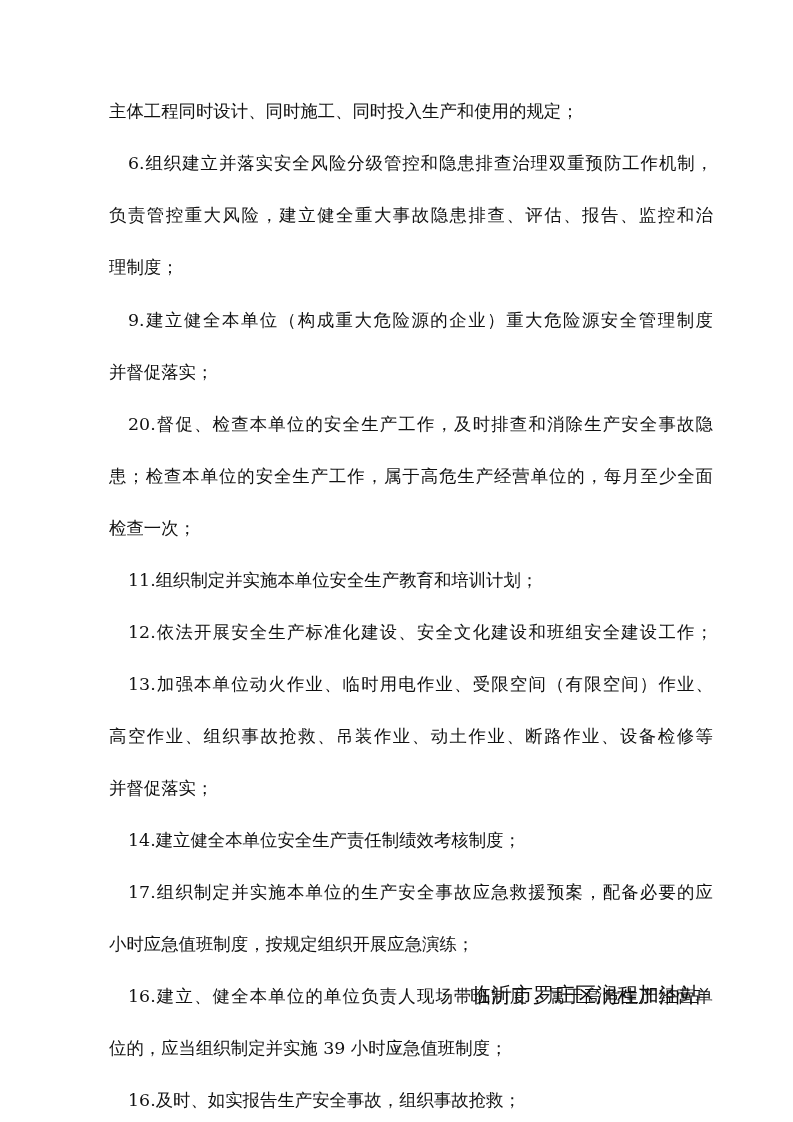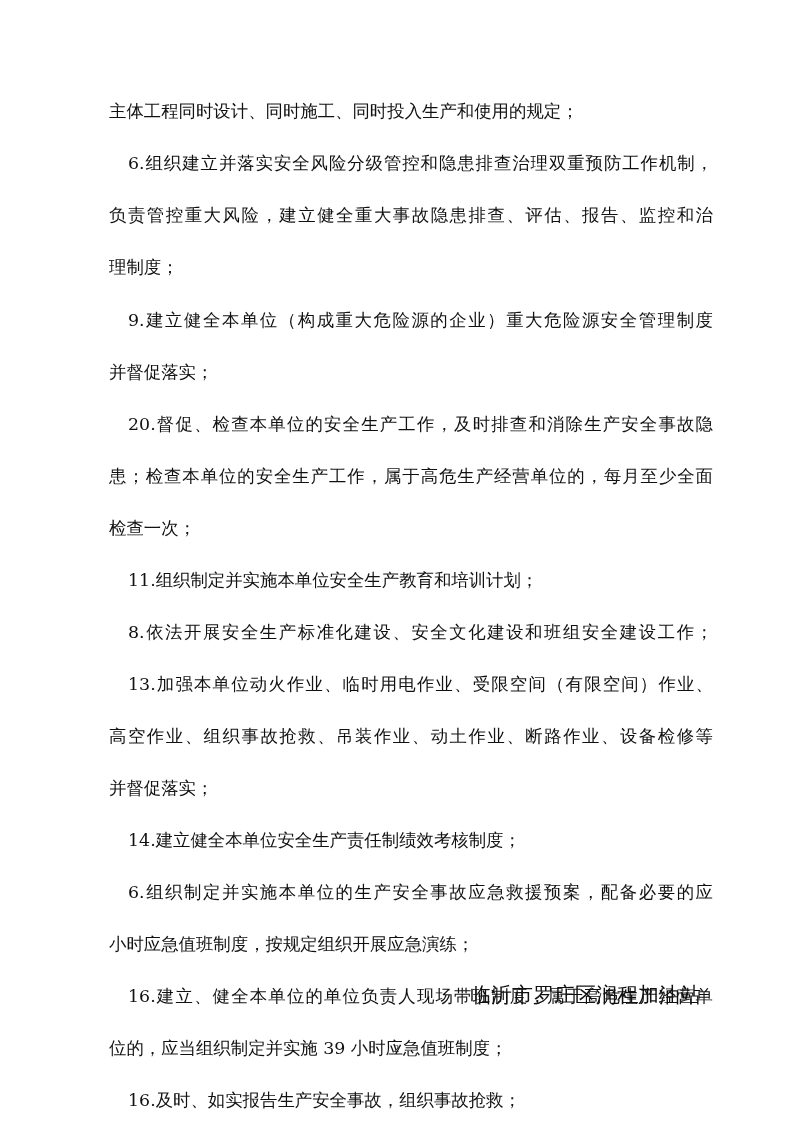--- a/index.html
+++ b/index.html
@@ -66,26 +66,26 @@
   <div class="line" style="top:0px">主体工程同时设计、同时施工、同时投入生产和使用的规定；</div>
   <div class="line justify indent" style="top:52px">6.组织建立并落实安全风险分级管控和隐患排查治理双重预防工作机制，</div>
   <div class="line justify" style="top:104px">负责管控重大风险，建立健全重大事故隐患排查、评估、报告、监控和治</div>
   <div class="line" style="top:156px">理制度；</div>
   <div class="line justify indent" style="top:209px">9.建立健全本单位（构成重大危险源的企业）重大危险源安全管理制度</div>
   <div class="line" style="top:261px">并督促落实；</div>
   <div class="line justify indent" style="top:313px">20.督促、检查本单位的安全生产工作，及时排查和消除生产安全事故隐</div>
   <div class="line justify" style="top:365px">患；检查本单位的安全生产工作，属于高危生产经营单位的，每月至少全面</div>
   <div class="line" style="top:417px">检查一次；</div>
   <div class="line indent" style="top:469px">11.组织制定并实施本单位安全生产教育和培训计划；</div>
-  <div class="line justify indent" style="top:521px">8.依法开展安全生产标准化建设、安全文化建设和班组安全建设工作；</div>
+  <div class="line justify indent" style="top:521px">12.依法开展安全生产标准化建设、安全文化建设和班组安全建设工作；</div>
   <div class="line justify indent" style="top:573px">13.加强本单位动火作业、临时用电作业、受限空间（有限空间）作业、</div>
   <div class="line justify" style="top:625px">高空作业、组织事故抢救、吊装作业、动土作业、断路作业、设备检修等</div>
   <div class="line" style="top:677px">并督促落实；</div>
   <div class="line indent" style="top:729px">14.建立健全本单位安全生产责任制绩效考核制度；</div>
-  <div class="line justify indent" style="top:781px">6.组织制定并实施本单位的生产安全事故应急救援预案，配备必要的应</div>
+  <div class="line justify indent" style="top:781px">17.组织制定并实施本单位的生产安全事故应急救援预案，配备必要的应</div>
   <div class="line" style="top:833px">小时应急值班制度，按规定组织开展应急演练；</div>
   <div class="line justify indent" style="top:885px">16.建立、健全本单位的单位负责人现场带班制度，属于高危生产经营单</div>
   <div class="line" style="top:937px">位的，应当组织制定并实施 39 小时应急值班制度；</div>
   <div class="line indent" style="top:989px">16.及时、如实报告生产安全事故，组织事故抢救；</div>
 
 </div>
 
 <div class="signature">临沂市罗庄区润程加油站</div>
 <div class="page-number">2</div>
 

